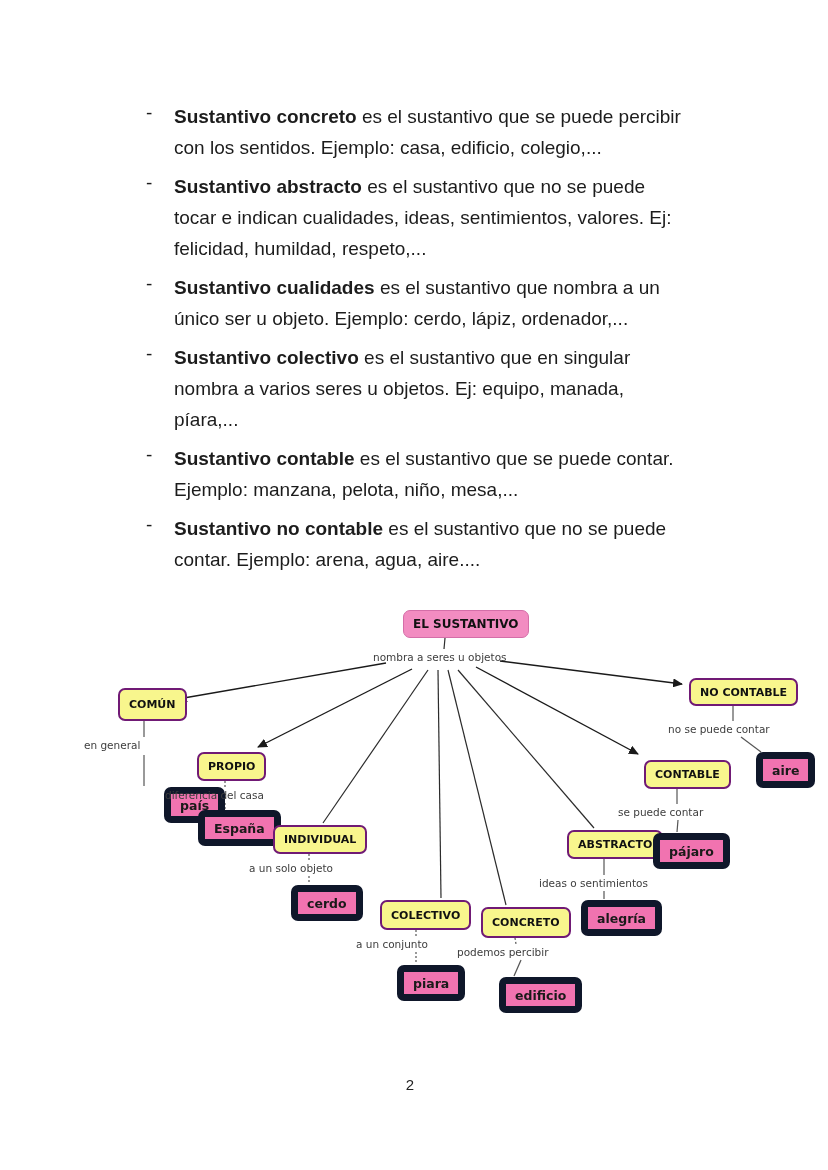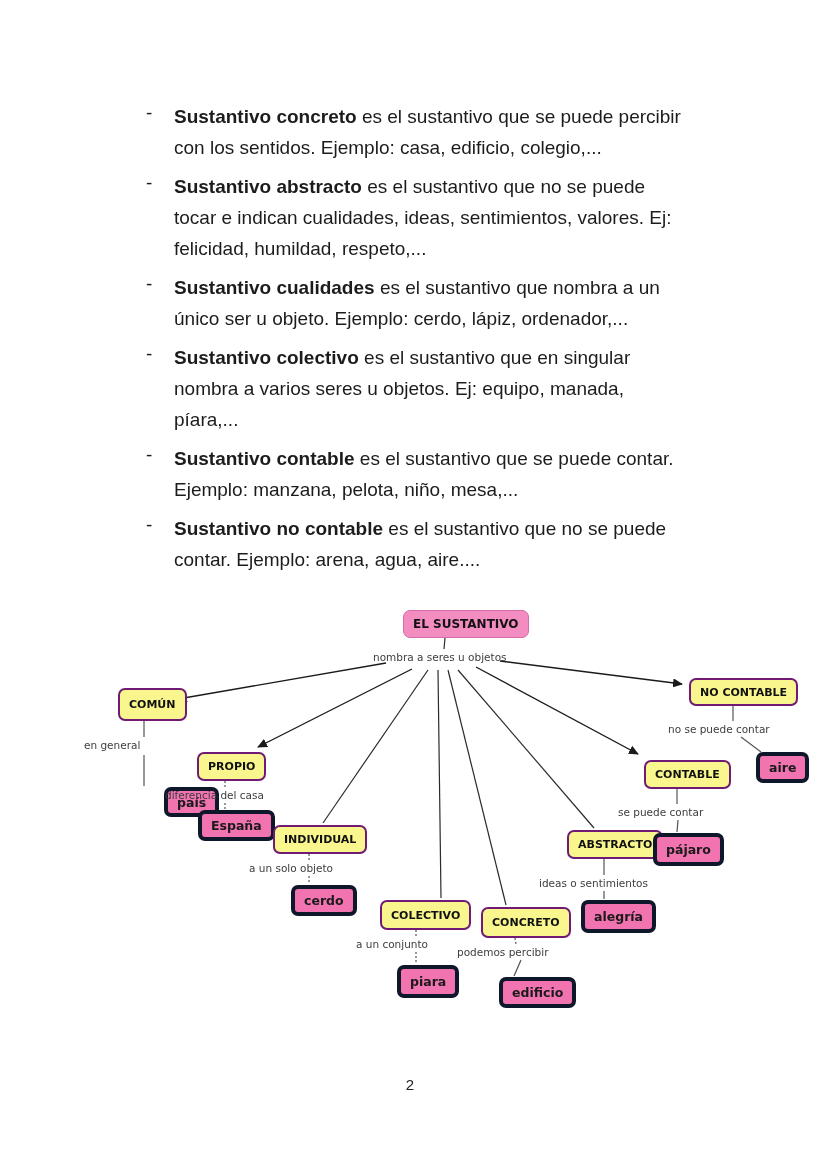--- a/index.html
+++ b/index.html
@@ -13,21 +13,21 @@
   .dash{width:24px;flex:0 0 24px;font-size:19px;line-height:31px;}
   .btext{margin:4px;flex:1;font-size:19px;line-height:31px;white-space:pre-line;}
   .btext b{font-weight:700;}
   
   .diagram{position:absolute;left:0;top:0;width:828px;height:1170px;
     font-family:"DejaVu Sans",sans-serif;}
   .edges{position:absolute;left:0;top:0;}
   .node{position:absolute;display:flex;align-items:center;justify-content:center;
     border-radius:7px;box-sizing:border-box;padding:11px 9px;white-space:nowrap;}
   .cat{background:#f8f68d;border:2px solid #701a75;font-size:11px;font-weight:700;color:#111;}
-  .ex{background:#f173b0;border:4px solid #0f172a;font-size:12.5px;font-weight:600;color:#1a1a1a;}
+  .ex{background:#f173b0;border:7px solid #0f172a;font-size:12.5px;font-weight:600;color:#1a1a1a;}
   .root{background:#f28cc1;border:1.5px solid #d46ea8;font-size:12px;font-weight:700;color:#111;}
   .edge-label{position:absolute;font-size:10.5px;color:#3d3d3d;text-align:left;white-space:nowrap;}
   
   .pageno{position:absolute;left:0;right:8px;top:1076px;text-align:center;font-size:15px;color:#222;}
 </style>
 </head>
 <body>
 
 <div class="bullets">
   <div class="bullet">

